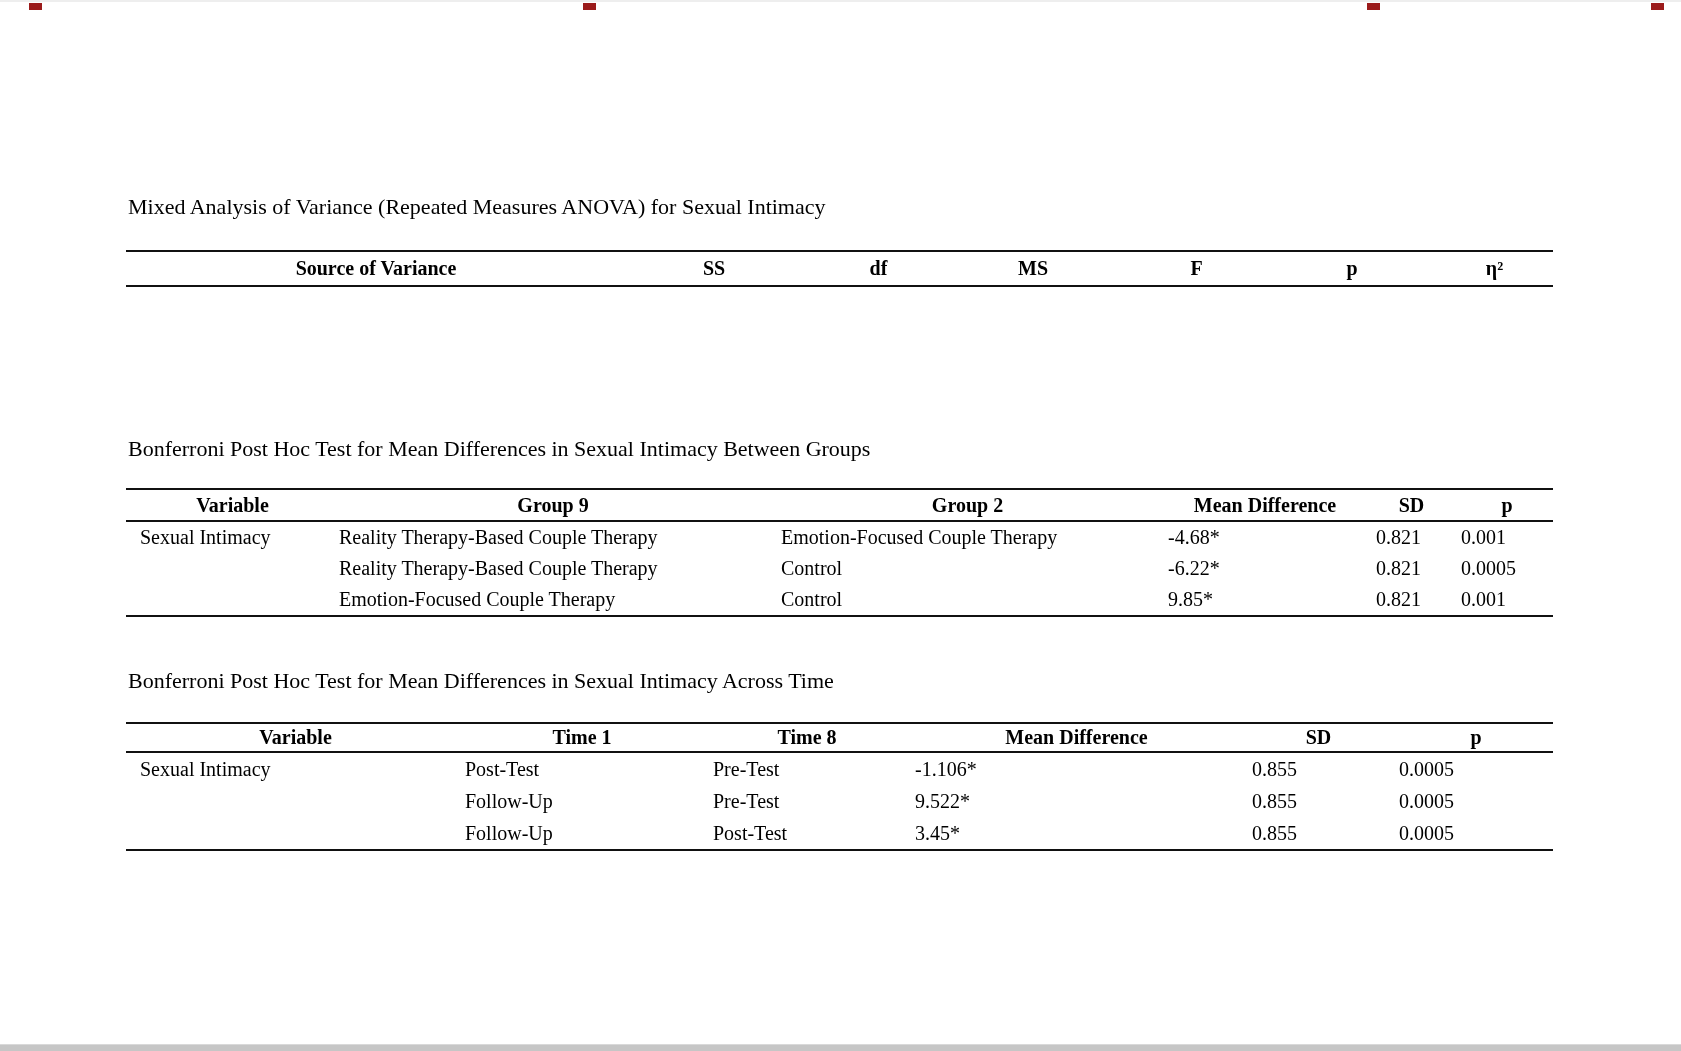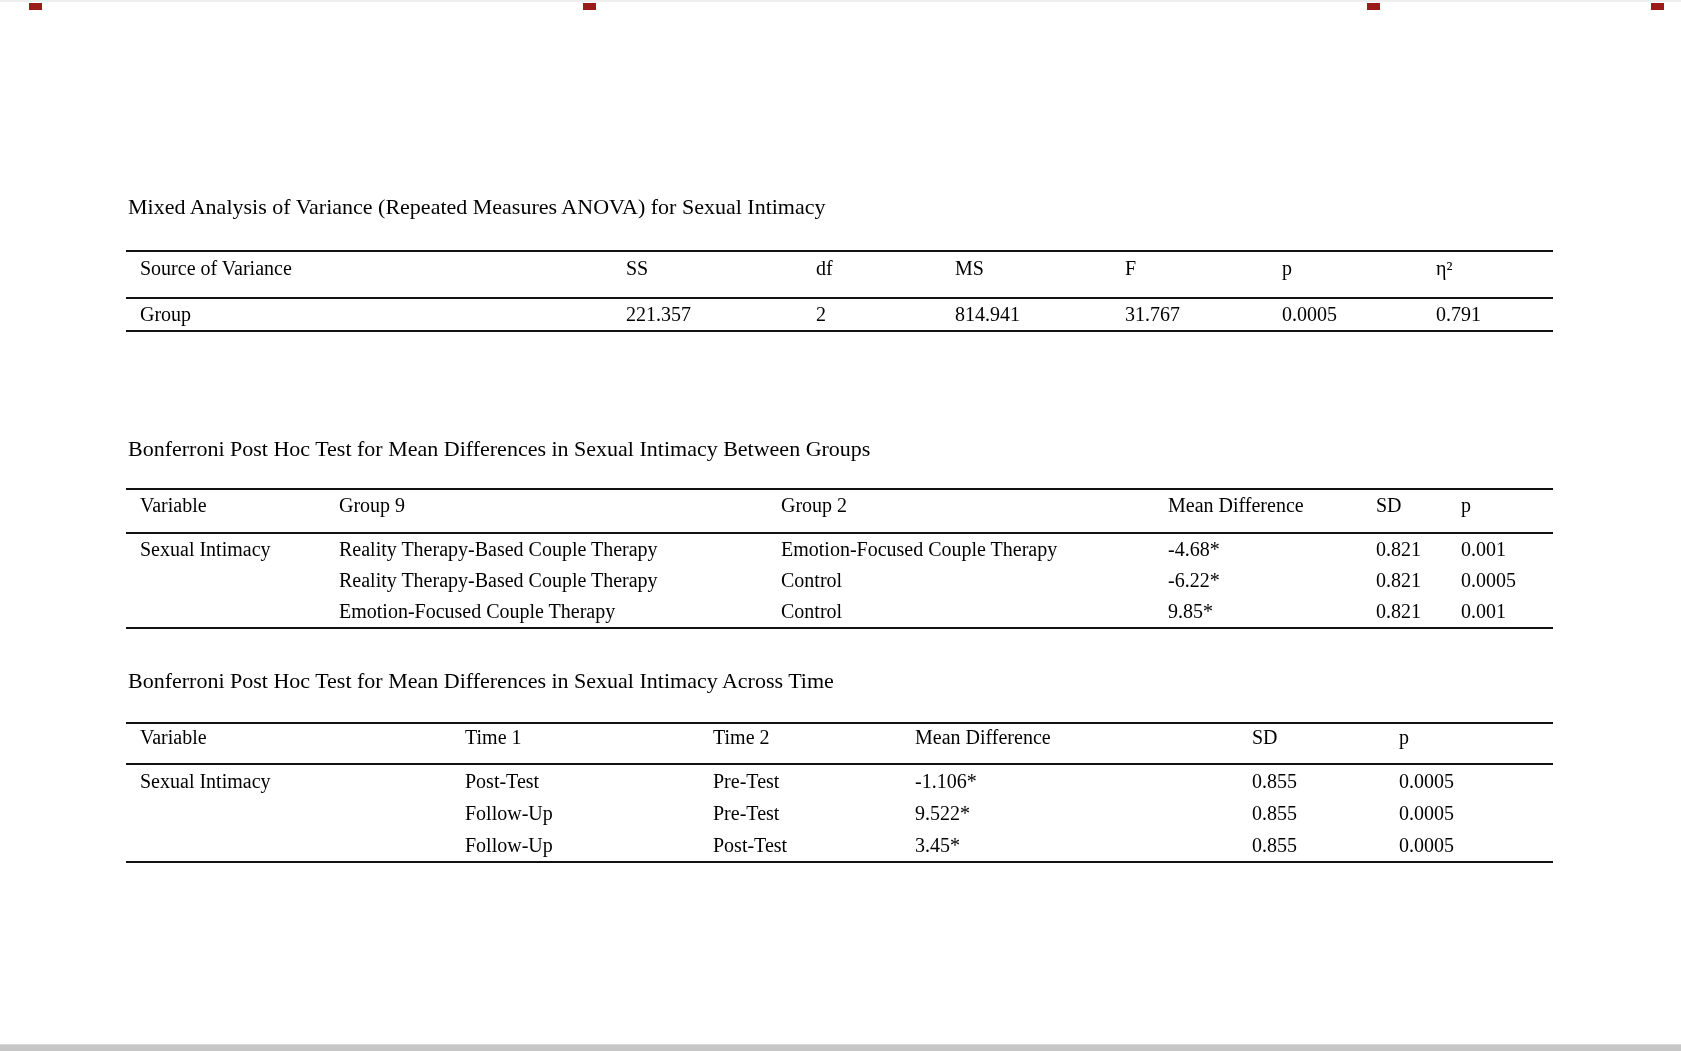--- a/index.html
+++ b/index.html
@@ -8,22 +8,22 @@
   .top-edge{position:absolute;top:0;left:0;width:1681px;height:2px;background:#eeeeee}
   .bottom-bar{position:absolute;left:0;top:1044px;width:1681px;height:7px;background:#c6c6c6;border-top:1px solid #d9d9d9}
   .red-mark{position:absolute;top:3px;width:13px;height:7px;background:#9b1b1b}
   .red-mark.m1{left:29px}.red-mark.m2{left:583px}.red-mark.m3{left:1367px}.red-mark.m4{left:1651px}
 
   .t-title{position:absolute;left:128px;font-size:22px;line-height:28px;white-space:nowrap}
   #title1{top:193px}#title2{top:435px}#title3{top:667px}
 
   table.tbl{position:absolute;left:126px;width:1427px;border-collapse:collapse;table-layout:fixed;
             font-size:20px;border-top:2px solid #111}
-  table.tbl th{font-weight:normal;text-align:left;vertical-align:middle;
-               padding:0 0 12px 14px;border-bottom:2px solid #111;white-space:nowrap;overflow:hidden}
+  table.tbl th{font-weight:bold;text-align:center;vertical-align:middle;
+               padding:0 0 0 14px;border-bottom:2px solid #111;white-space:nowrap;overflow:hidden}
   table.tbl td{vertical-align:middle;padding:0 0 0 14px;white-space:nowrap;overflow:hidden}
   table.tbl tbody tr:last-child td{border-bottom:2px solid #111}
 
   #t1{top:250px}  #t1 th{height:33px}  #t1 td{height:31px}
   #t2{top:488px}  #t2 th{height:30px}  #t2 td{height:31px}
   #t3{top:722px}  #t3 th{height:27px}  #t3 td{height:32px}
 </style>
 </head>
 <body>
 
@@ -50,29 +50,20 @@
       <th>Source of Variance</th>
       <th>SS</th>
       <th>df</th>
       <th>MS</th>
       <th>F</th>
       <th>p</th>
       <th>η²</th>
     </tr>
   </thead>
   <tbody>
-    <tr>
-      <td>Group</td>
-      <td>221.357</td>
-      <td>2</td>
-      <td>814.941</td>
-      <td>31.767</td>
-      <td>0.0005</td>
-      <td>0.791</td>
-    </tr>
   </tbody>
 </table>
 
 <div class="t-title" id="title2">Bonferroni Post Hoc Test for Mean Differences in Sexual Intimacy Between Groups</div>
 
 <table class="tbl" id="t2">
   <colgroup>
     <col style="width:199px">
       <col style="width:442px">
       <col style="width:387px">
@@ -126,21 +117,21 @@
       <col style="width:248px">
       <col style="width:202px">
     <col style="width:337px">
       <col style="width:147px">
       <col style="width:168px">
   </colgroup>
   <thead>
     <tr>
       <th>Variable</th>
       <th>Time 1</th>
-      <th>Time 2</th>
+      <th>Time 8</th>
       <th>Mean Difference</th>
       <th>SD</th>
       <th>p</th>
     </tr>
   </thead>
   <tbody>
     <tr>
       <td>Sexual Intimacy</td>
       <td>Post-Test</td>
       <td>Pre-Test</td>

